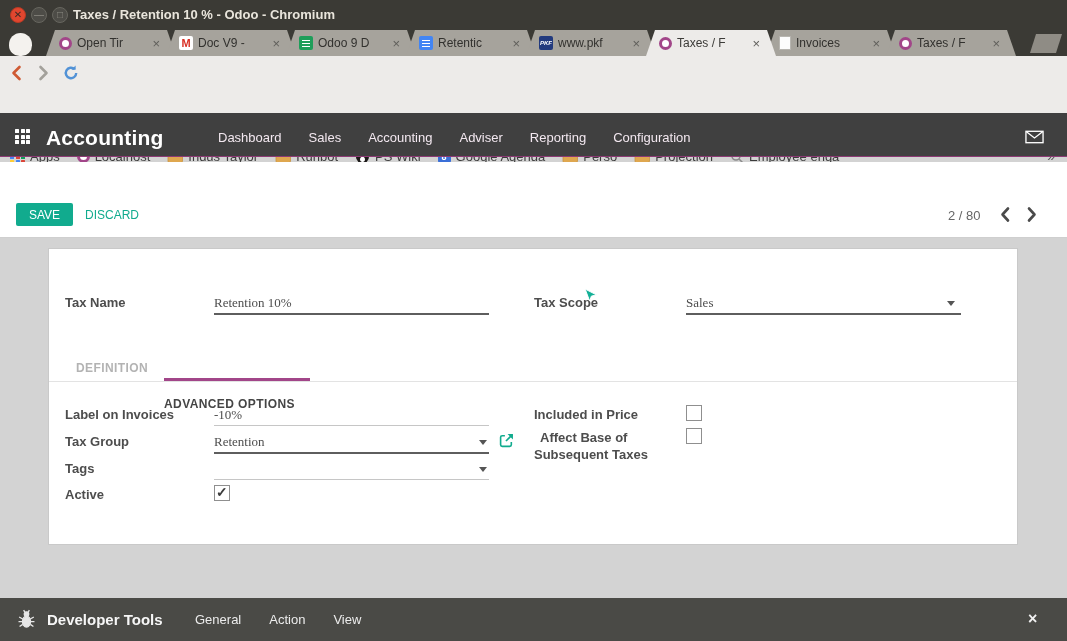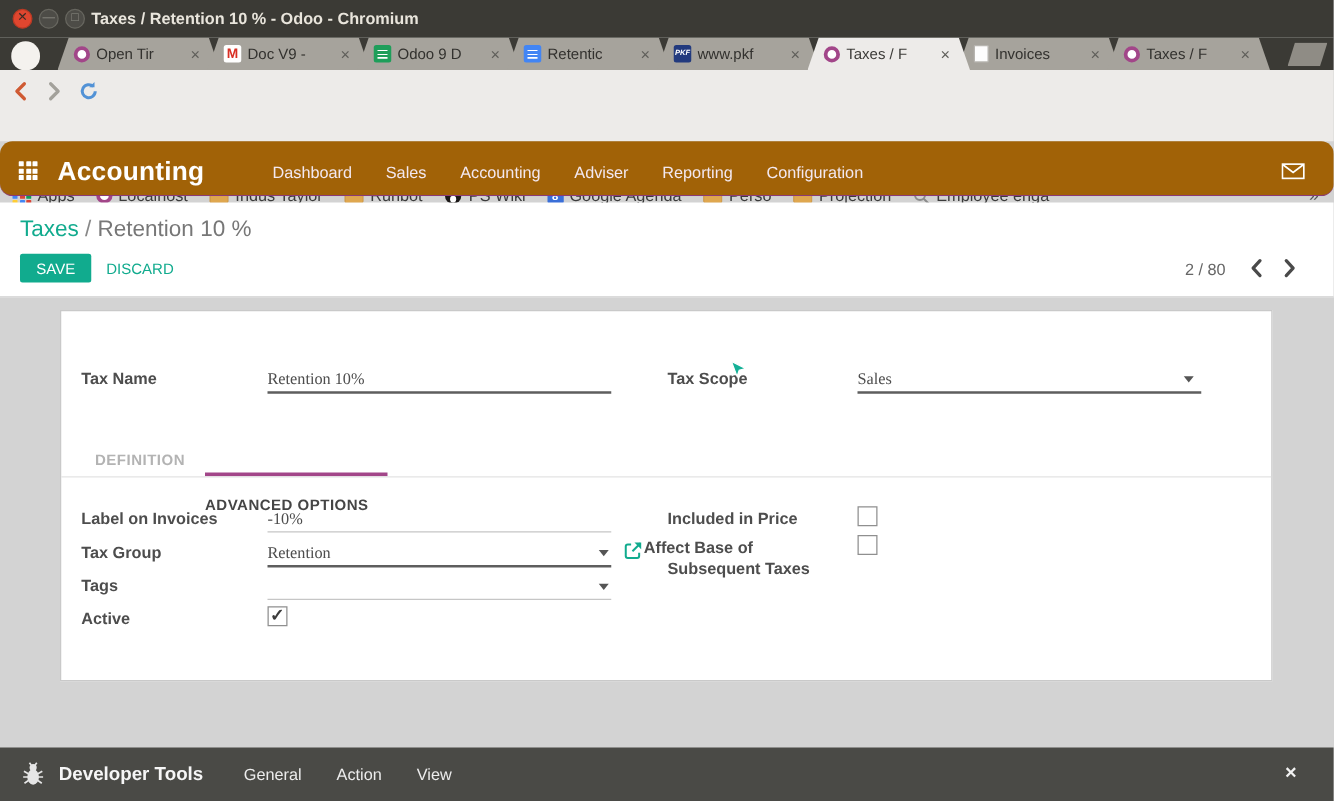--- a/index.html
+++ b/index.html
@@ -65,21 +65,21 @@
   .hamburger i { display:block; height:3px; background:#e8860c; margin-bottom:2.5px; }
   .bookmarks { position:absolute; left:10px; top:89px; right:30px; height:23px; display:flex; align-items:center; gap:17px; }
   .bm { display:flex; align-items:center; gap:5px; font-size:13px; color:#3b3b3b; white-space:nowrap; }
   .bm-overflow { position:absolute; right:12px; top:89px; height:23px; line-height:23px; font-size:14px; color:#555; }
   .gridicon { display:grid; grid-template-columns:repeat(3,4px); grid-template-rows:repeat(3,4px); gap:1.5px; }
   .gridicon b { border-radius:0.5px; }
   .cal8 { width:13px; height:13px; background:#3a6fd8; color:#fff; font-size:9px; font-weight:bold;
     display:flex; align-items:center; justify-content:center; border-radius:2px; }
 
   
-  .odoo-nav { position:absolute; left:0; top:113px; width:1067px; height:44px; background:#a16207; border-bottom:1px solid #8c3a75;border-radius:10px; }
+  .odoo-nav { position:absolute; left:0; top:113px; width:1067px; height:44px; background:#404040; border-bottom:1px solid #8c3a75; }
   .odoo-grid { position:absolute; left:15px; top:16px; }
   .odoo-grid b { background:#fff; }
   .brand { position:absolute; left:46px; top:0; line-height:49px; font-size:21px; font-weight:bold; color:#fff; letter-spacing:0.2px; }
   .odoo-menu { position:absolute; left:218px; top:0; height:49px; display:flex; align-items:center; gap:27px; }
   .odoo-menu .mi { font-size:13px; color:#f3e8f0; white-space:nowrap; }
   .mail-icon { position:absolute; left:1025px; top:17px; }
 
   
   .cpanel { position:absolute; left:0; top:162px; width:1067px; height:76px; background:#fff; border-bottom:1px solid #cfcfcf; }
   .breadcrumb { position:absolute; left:16px; top:11px; font-size:18px; color:#888; }
@@ -311,23 +311,20 @@
     <span class="mi">Reporting</span>
     <span class="mi">Configuration</span>
   </div>
   <svg class="mail-icon" width="19" height="14" viewBox="0 0 20 14">
     <rect x="1" y="1" width="18" height="12" fill="none" stroke="#fff" stroke-width="1.4"></rect>
     <path d="M1.5 1.5L10 8l8.5-6.5" fill="none" stroke="#fff" stroke-width="1.4"></path>
   </svg>
 </div>
 
 <div class="cpanel">
-  <div class="breadcrumb">
-    <span class="bc-parent">Taxes</span><span> / </span><span class="bc-current">Retention 10 %</span>
-  </div>
   <button class="btn-save">SAVE</button>
   <button class="btn-discard">DISCARD</button>
   <span class="pager">2 / 80</span>
   <svg class="pg-prev" width="12" height="17" viewBox="0 0 12 17">
       <path d="M9 2.5L3.5 8.5 9 14.5" fill="none" stroke="#4a4a4a" stroke-width="2.6" stroke-linecap="round" stroke-linejoin="round"></path>
     </svg>
   <svg class="pg-next" width="12" height="17" viewBox="0 0 12 17">
       <path d="M3 2.5l5.5 6L3 14.5" fill="none" stroke="#4a4a4a" stroke-width="2.6" stroke-linecap="round" stroke-linejoin="round"></path>
     </svg>
 </div>
@@ -366,21 +363,21 @@
   <span class="fvalue" style="left:165px; top:212px;"></span>
   <span class="caret" style="left:430px; top:218px;"></span>
   <span class="uline thin" style="left:165px; top:230px;"></span>
 
   <span class="flabel" style="left:16px; top:238px;">Active</span>
   <span class="checkbox checked" style="left:165px; top:236px;"></span>
 
   <span class="flabel" style="left:485px; top:158px;">Included in Price</span>
   <span class="checkbox" style="left:637px; top:156px;"></span>
 
-  <span class="flabel" style="left:466px; top:181px;text-align:center;">Affect Base of</span>
+  <span class="flabel" style="left:491px; top:181px;text-align:center;">Affect Base of</span>
   <span class="flabel" style="left:485px; top:198px;">Subsequent Taxes</span>
   <span class="checkbox" style="left:637px; top:179px;"></span>
 </div>
 
 <svg class="mouse-cursor" width="13" height="15" viewBox="0 0 12 14">
   <path d="M1 1l4.2 11.2 1.6-4.6 4.7-1.2z" fill="#14b097" stroke="#ffffff" stroke-width="0.9"></path>
 </svg>
 
 <div class="devbar">
   <svg class="bug-icon" width="21" height="21" viewBox="0 0 20 20">

